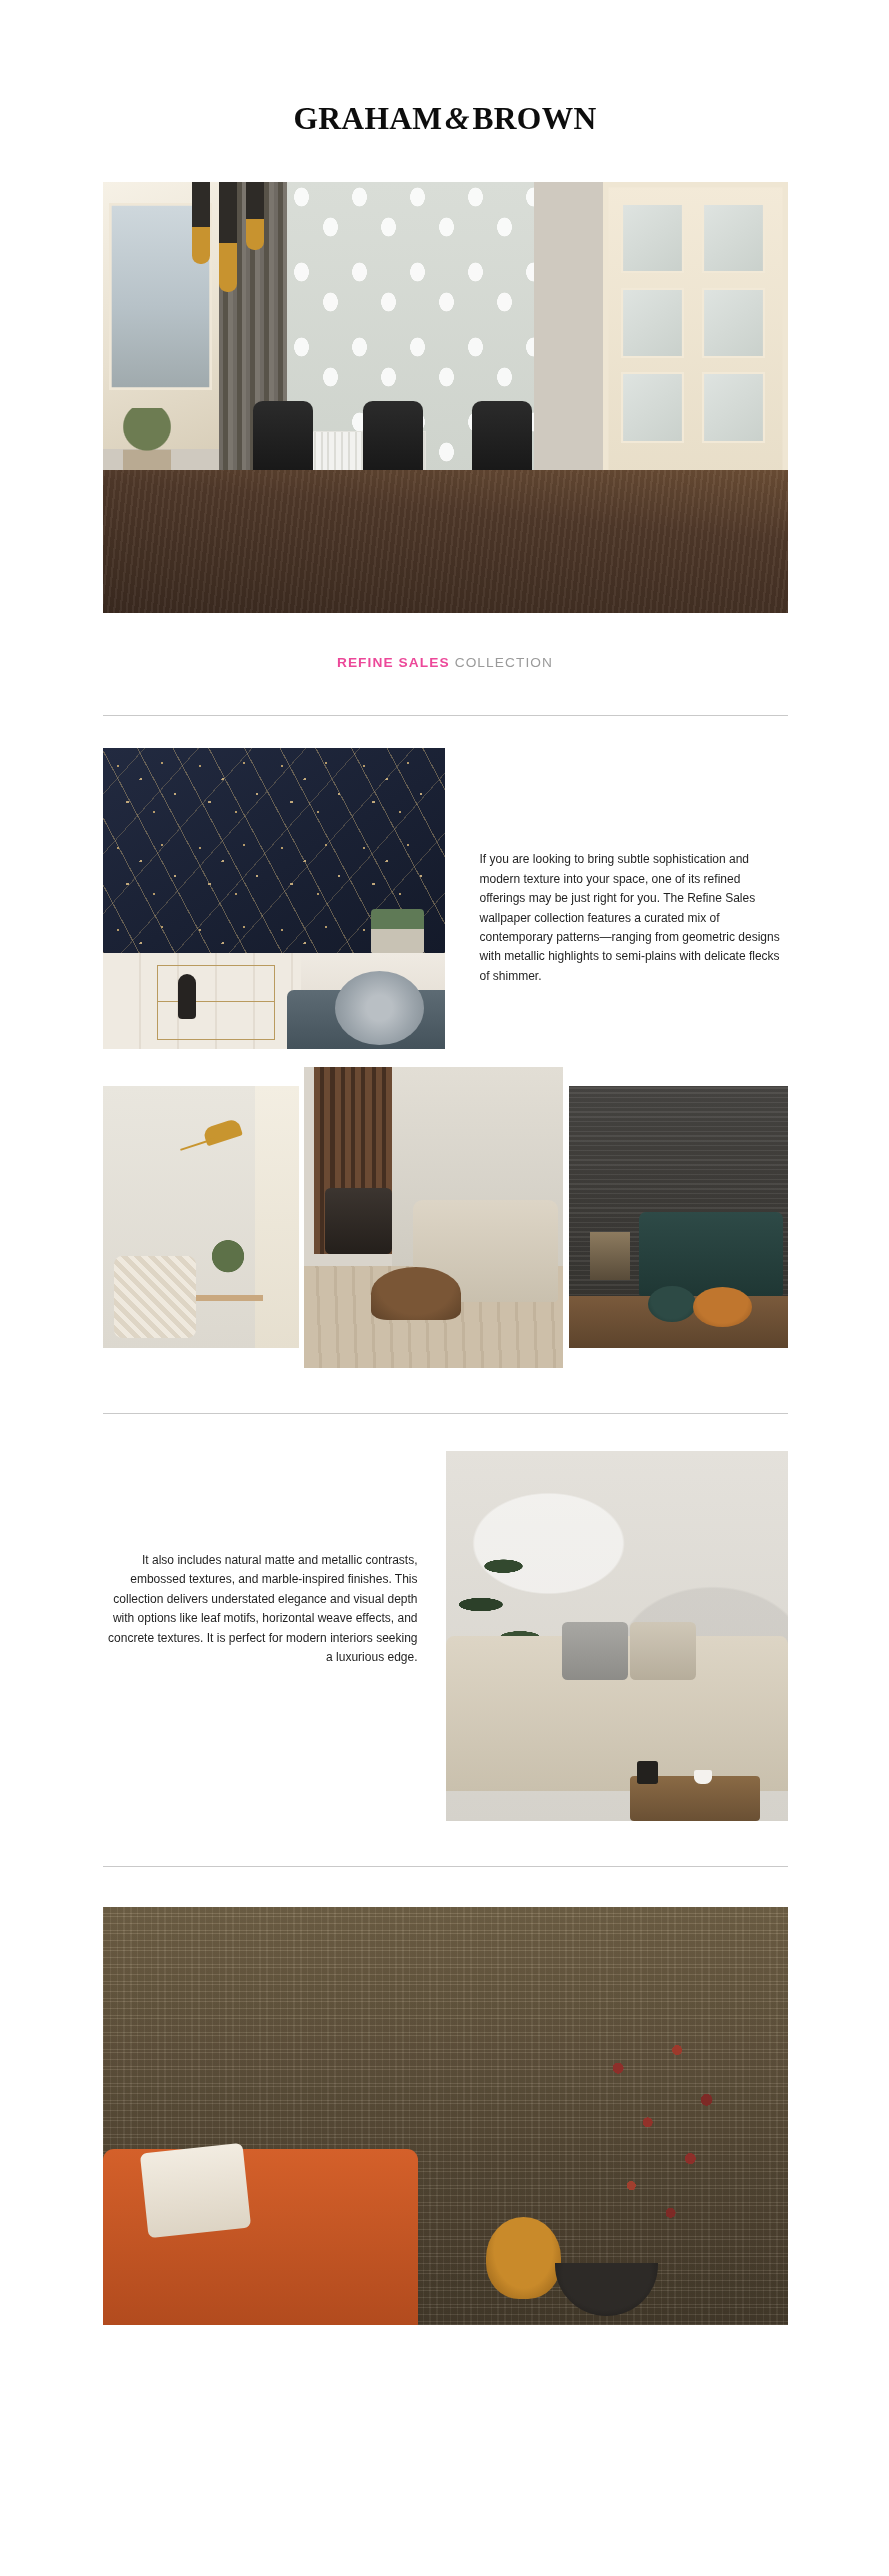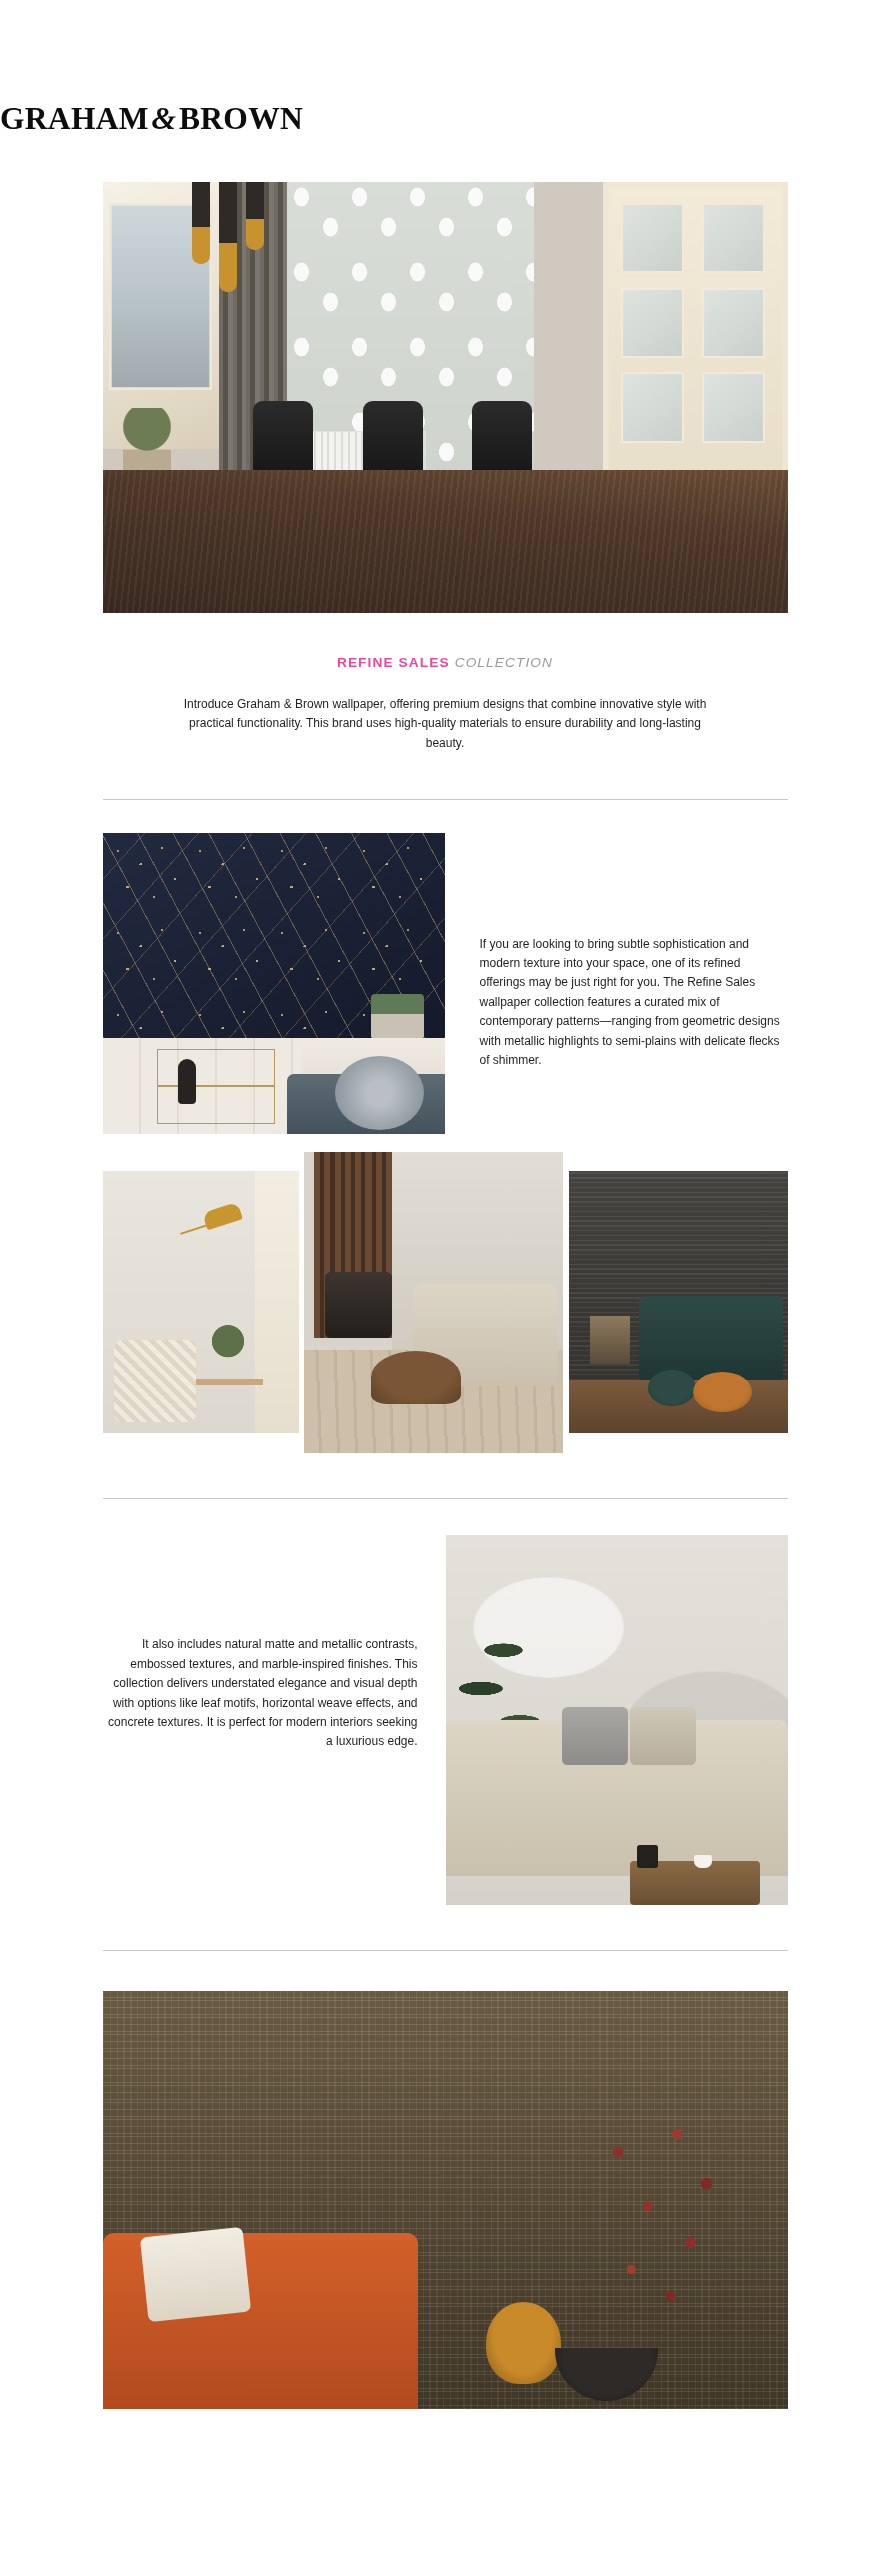--- a/index.html
+++ b/index.html
@@ -19,21 +19,21 @@
     background: #ffffff;
     position: relative;
     box-sizing: border-box;
     padding: 0;
   }
 
   
   .brand-header {
     padding-top: 103px;
     padding-bottom: 47px;
-    text-align: left;
+    text-align: center;
   }
   .brand-wordmark {
     font-family: "Liberation Serif", serif;
     font-size: 31.5px;
     letter-spacing: 0.3px;
     font-weight: 700;
     color: #0d0d0d;
     display: inline-block;
     line-height: 1;
   }
@@ -119,21 +119,21 @@
   }
 
   
   .section-title {
     text-align: center;
     margin-top: 42px;
     font-size: 13.7px;
     letter-spacing: 1.1px;
   }
   .section-title .strong { font-weight: 700; color: #ec4899; }
-  .section-title .light { font-weight: 400; color: #9a9a9a; font-style: italic; }
+  .section-title .light { font-weight: 400; color: #9a9a9a; }
 
   .intro-copy {
     width: 541px;
     margin: 25px auto 0;
     text-align: center;
     font-size: 12px;
     line-height: 1.65;
     color: #1f1f1f;
   }
 
@@ -469,21 +469,20 @@
         <div class="h-plant"></div>
         <div class="h-table"></div>
       </div>
     </div>
   </div>
 
   <div class="section-title">
     <span class="strong">REFINE SALES</span>
     <span class="light">COLLECTION</span>
   </div>
-  <p class="intro-copy">Introduce Graham &amp; Brown wallpaper, offering premium designs that combine innovative style with practical functionality. This brand uses high-quality materials to ensure durability and long-lasting beauty.</p>
 
   <div class="divider"></div>
 
   <div class="row-two">
     <div class="stack-img">
       <div class="img-a">
         <div class="floral"></div>
         <div class="branch"></div>
         <div class="pot"></div>
       </div>

